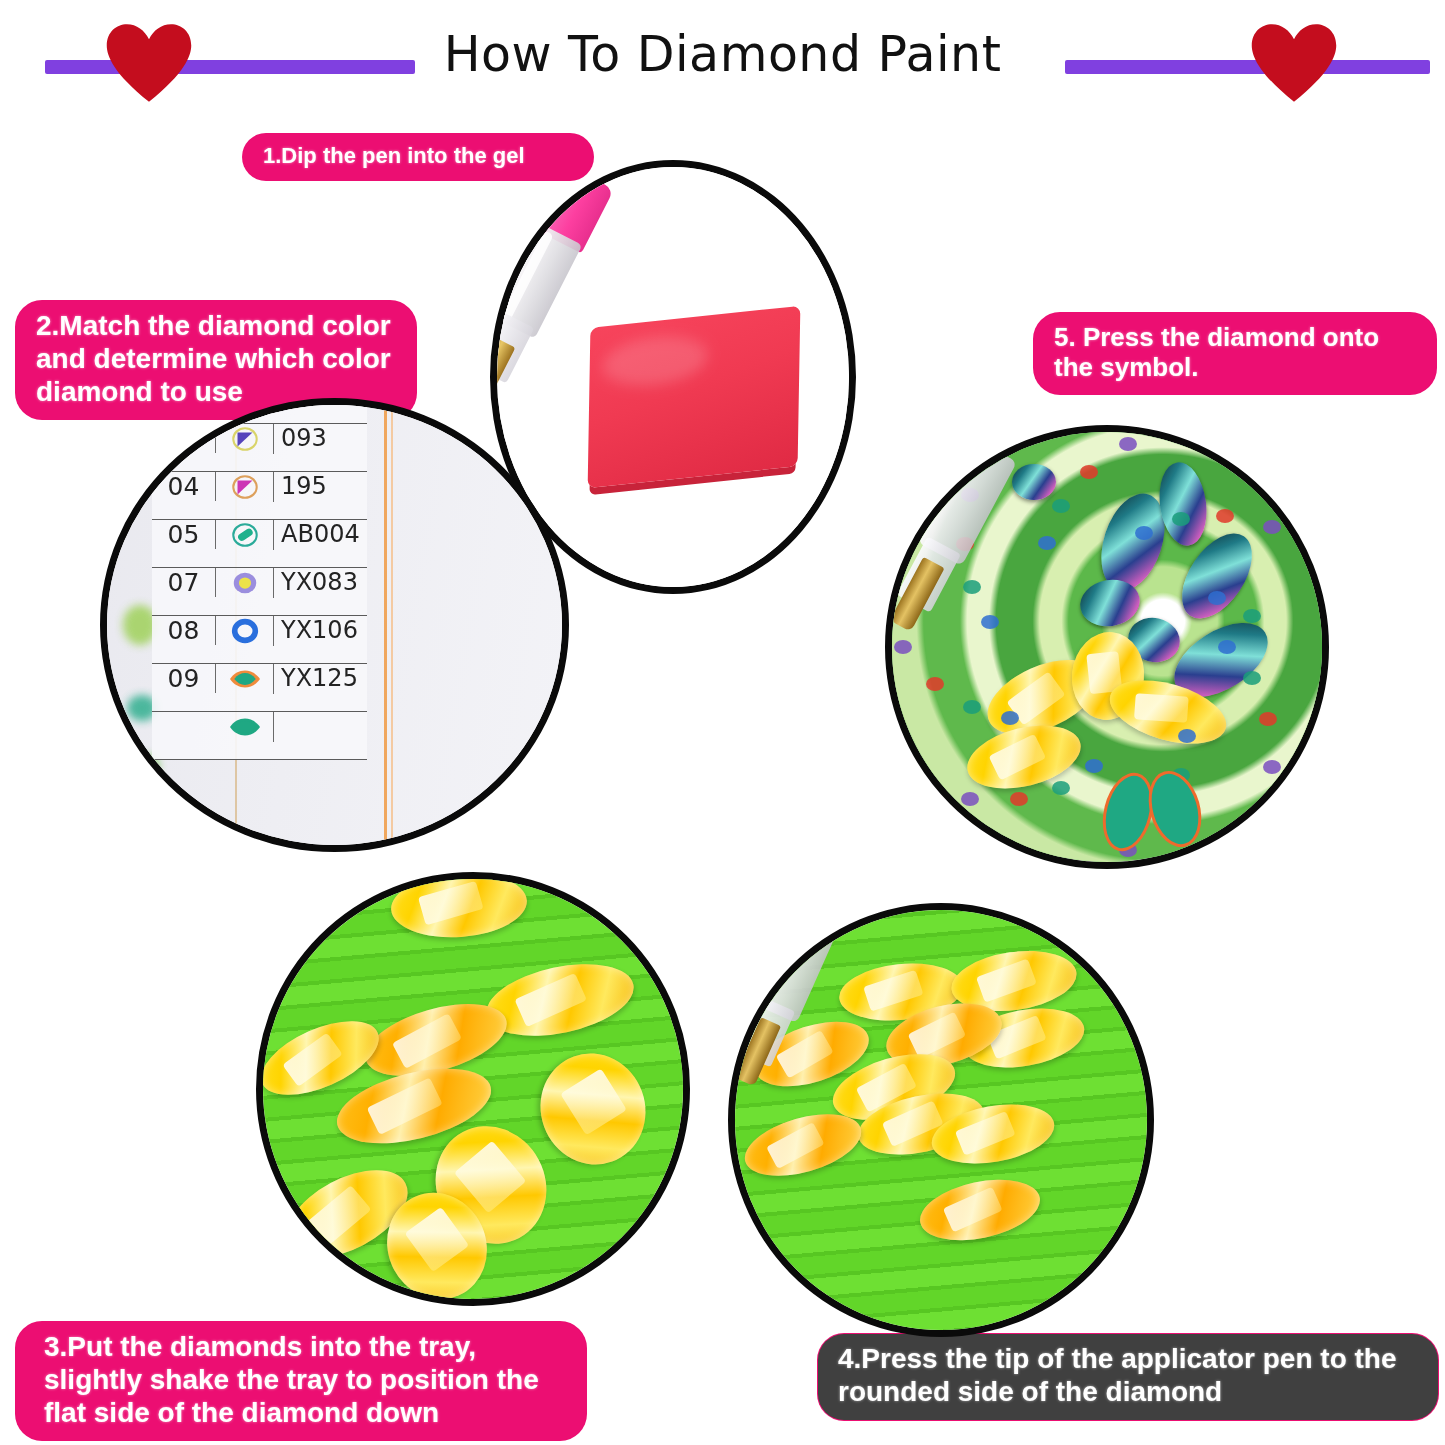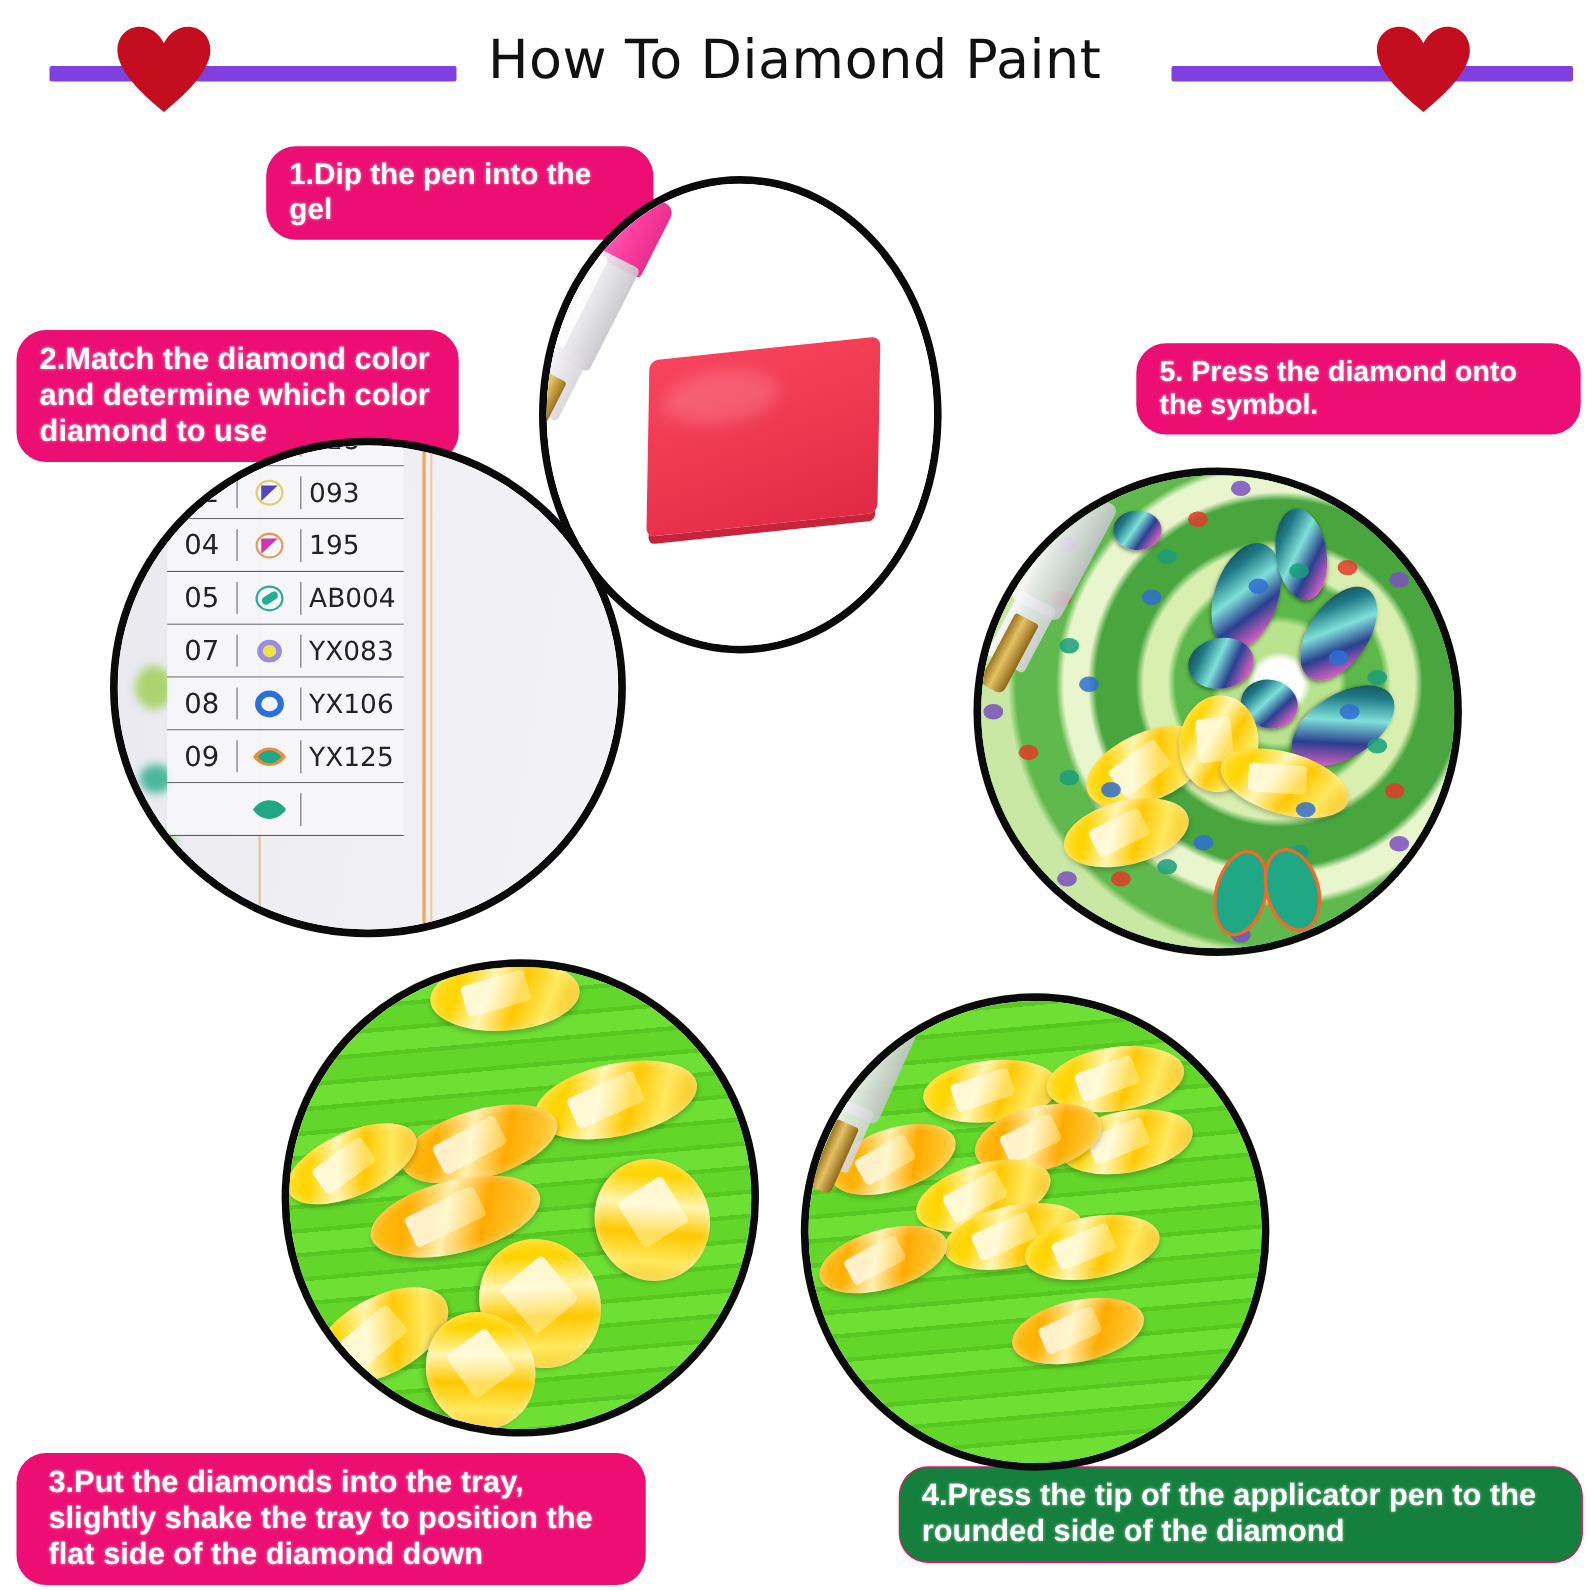--- a/index.html
+++ b/index.html
@@ -18,21 +18,21 @@
     font-family:"DejaVu Sans", sans-serif;font-size:49px;font-weight:400;
     color:#111;letter-spacing:.5px;white-space:nowrap;}
 
   
   .callout{position:absolute;background:#ec0e72;border-radius:26px;
     color:#fff;font-weight:700;line-height:1.17;
     box-shadow:0 0 0 1px #ec0e72;
     text-shadow:0 0 3px rgba(255,255,255,.55);
     padding:9px 20px 11px 20px;box-sizing:border-box;
     font-family:"Liberation Sans", sans-serif;}
-  #callout-1{left:243px;top:134px;width:350px;font-size:27px;}
+  #callout-1{left:243px;top:134px;width:350px;font-size:22px;}
   #callout-2{left:16px;top:301px;width:400px;font-size:28px;}
   #callout-5{left:1034px;top:313px;width:402px;font-size:26px;}
   #callout-3{left:16px;top:1322px;width:570px;font-size:28px;padding-left:28px;}
   #callout-4{left:818px;top:1334px;width:620px;font-size:28px;}
 
   
   .inset{position:absolute;border:7px solid #0a0a0a;border-radius:50%;
     overflow:hidden;background:#fff;}
   #inset-gel{left:490px;top:160px;width:352px;height:420px;}
   #inset-chart{left:100px;top:398px;width:455px;height:440px;}
@@ -70,21 +70,21 @@
   .chart-bg{background:linear-gradient(100deg,#e9e9ef 0%,#eeeef3 45%,#f3f3f7 100%);}
   .canvas-blob{position:absolute;border-radius:50%;filter:blur(4px);opacity:.85;}
   .cb1{left:16px;top:200px;width:34px;height:40px;background:#9fd15a;}
   .cb2{left:20px;top:290px;width:30px;height:26px;background:#2fae8e;}
   .cb3{left:26px;top:350px;width:26px;height:22px;background:#6fc24f;}
   .vline{position:absolute;top:0;bottom:0;width:2px;background:#d8b88a;opacity:.75;}
   .vline.a{left:128px;}
   .vline.b{left:277px;background:#f09a43;width:3px;opacity:.85;}
   .vline.c{left:284px;background:#f6b06a;width:2px;opacity:.6;}
   .tablewrap{position:absolute;left:45px;top:-30px;width:215px;}
-  .crow{display:flex;align-items:center;height:47px;
+  .crow{display:flex;align-items:flex-start;height:47px;
     border-bottom:1.6px solid #5b5b5b;background:rgba(247,247,251,.9);}
   .crow:first-child{border-top:1.6px solid #5b5b5b;}
   .c-code{width:63px;text-align:center;font-size:25px;color:#232323;
     font-family:"DejaVu Sans", sans-serif;border-right:1.6px solid #6a6a6a;}
   .c-sym{width:57px;display:flex;align-items:center;justify-content:center;
     border-right:1.6px solid #6a6a6a;}
   .c-val{flex:1;padding-left:7px;font-size:24px;color:#232323;
     font-family:"DejaVu Sans", sans-serif;white-space:nowrap;}
 
   
@@ -120,21 +120,21 @@
     <path d="M50 90 C10 58 2 38 2 26 C2 11 13 2 25 2 C36 2 45 9 50 19 C55 9 64 2 75 2 C87 2 98 11 98 26 C98 38 90 58 50 90 Z"></path>
   </svg>
 
   <div id="page-title">How To Diamond Paint</div>
 </div>
 
 <div class="callout" id="callout-1" style="background: rgb(236, 14, 114);">1.Dip the pen into the gel</div>
 <div class="callout" id="callout-2" style="background: rgb(236, 14, 114);">2.Match the diamond color and determine which color diamond to use</div>
 <div class="callout" id="callout-5" style="background: rgb(236, 14, 114);">5.  Press the diamond onto the symbol.</div>
 <div class="callout" id="callout-3" style="background: rgb(236, 14, 114);">3.Put the diamonds into the tray, slightly shake the tray to position the flat side of the diamond down</div>
-<div class="callout" id="callout-4" style="background: #15803d;">4.Press the tip of the applicator pen to the rounded side of the diamond</div>
+<div class="callout" id="callout-4" style="background: #404040;">4.Press the tip of the applicator pen to the rounded side of the diamond</div>
 
 <div class="inset" id="inset-gel">
   <div class="scene gel-bg">
     <div class="gel-pad"></div>
     <div class="pen">
       <div class="pen-cap"></div>
       <div class="pen-body"></div>
       <div class="pen-tipcase"></div>
       <div class="pen-tip"></div>
     </div>

